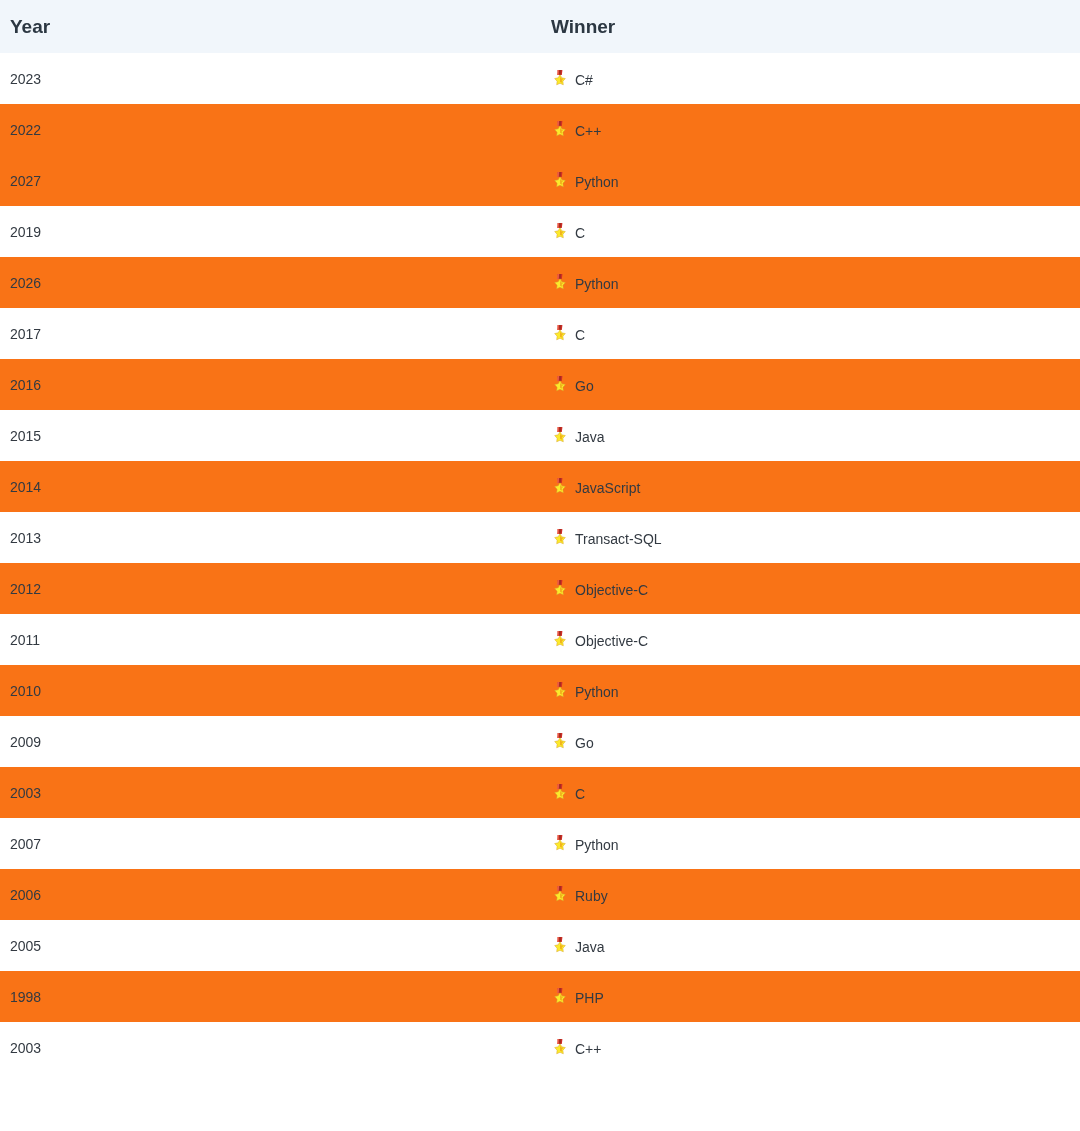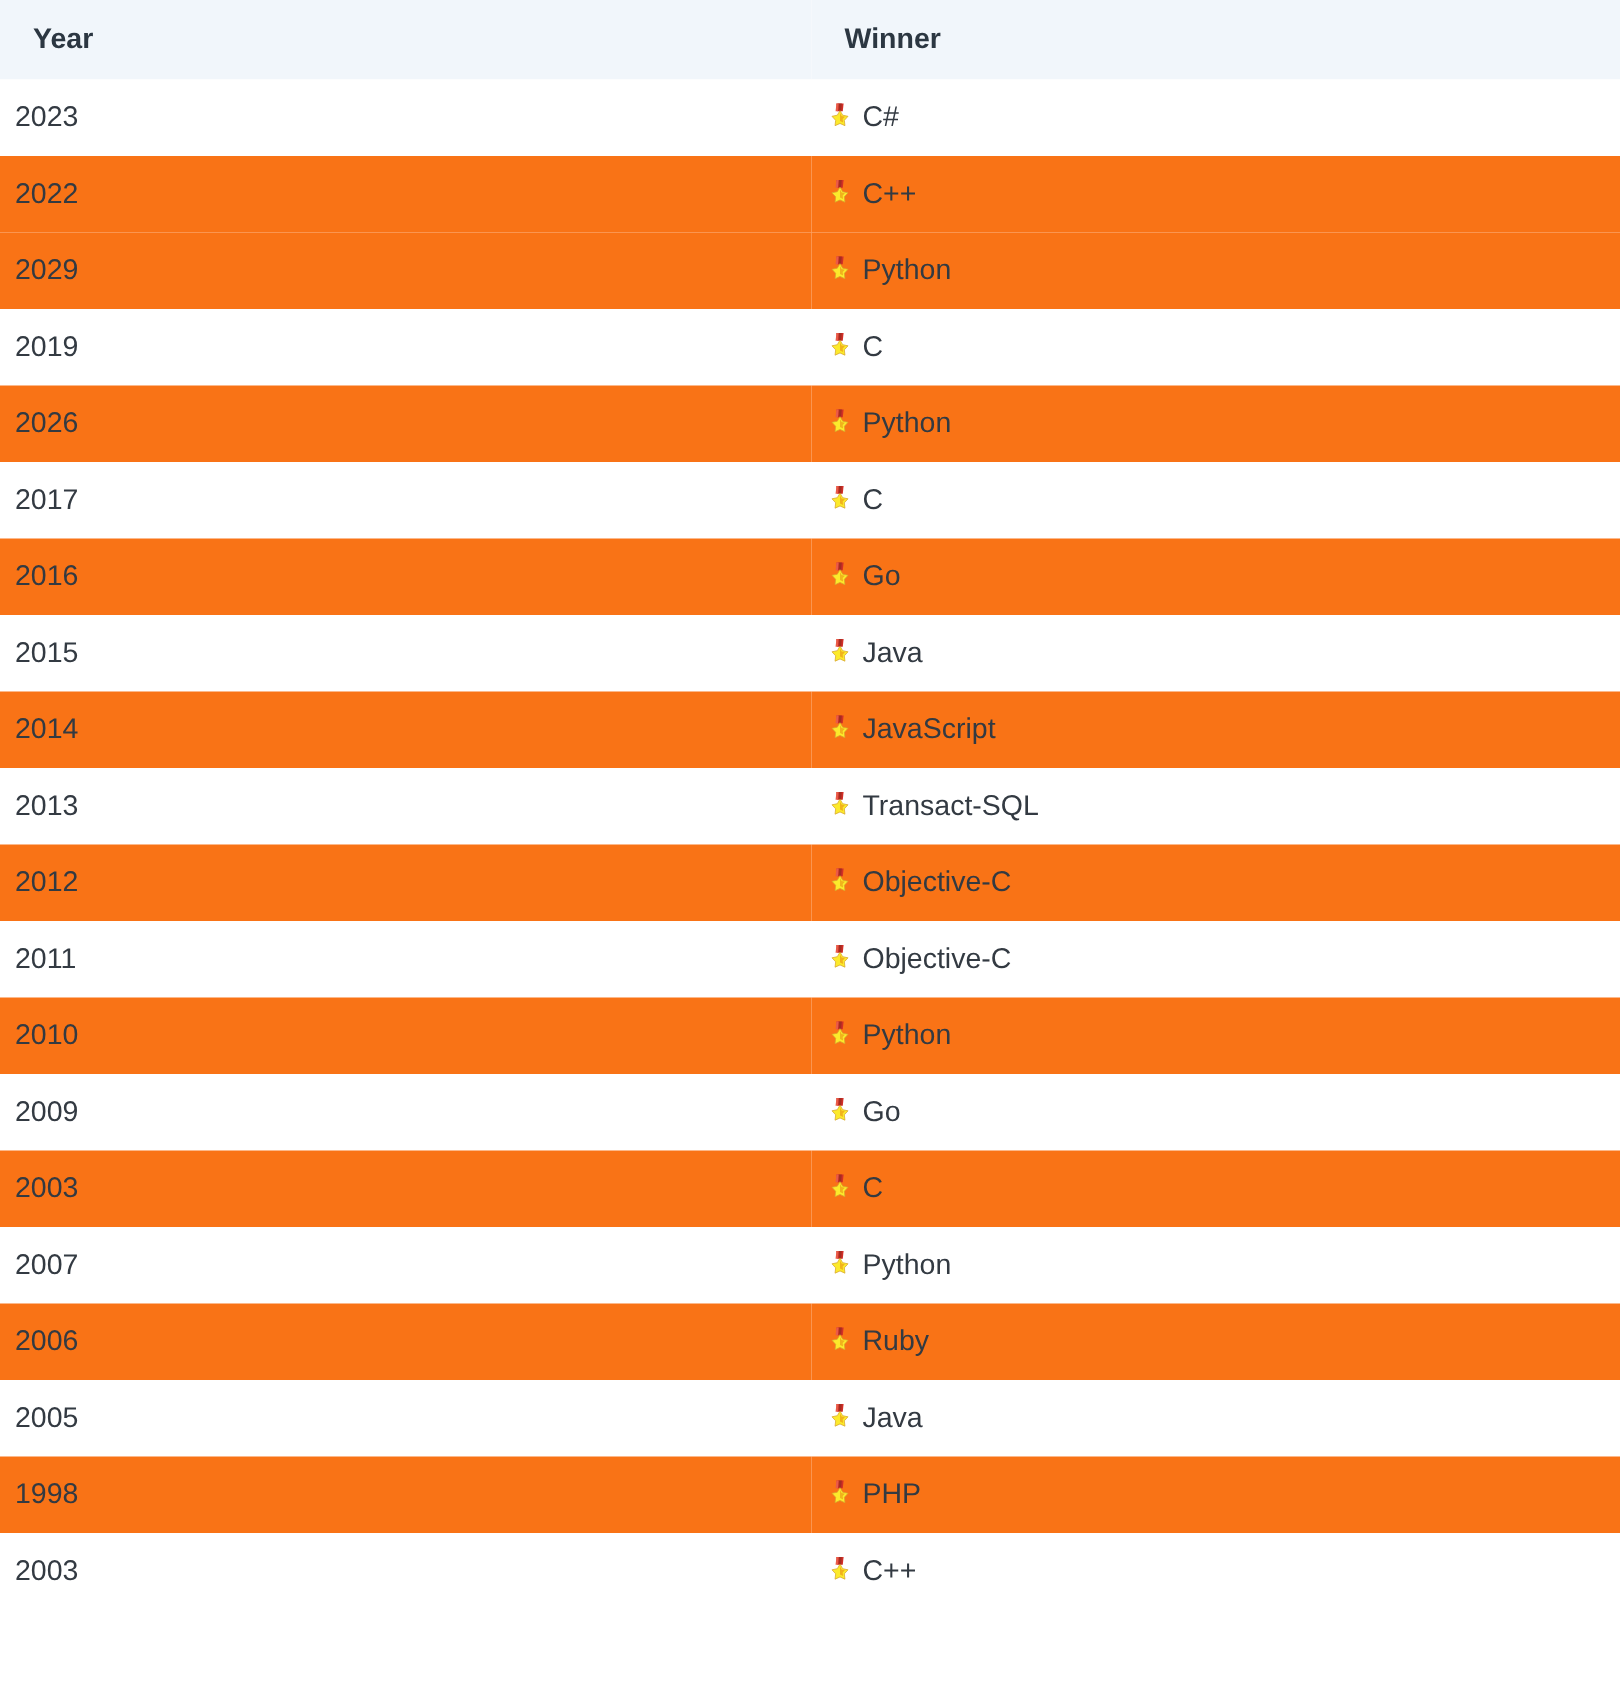--- a/index.html
+++ b/index.html
@@ -25,32 +25,32 @@
   table.winners-table col.col-year   { width: 541px; }
   table.winners-table col.col-winner { width: 539px; }
 
   table.winners-table thead th {
     background: #f1f6fb;
     color: #2c3742;
     font-weight: bold;
     font-size: 19px;
     text-align: left;
     height: 53px;
-    padding: 0 0 0 22px;
+    padding: 0 0 0 10px;
     vertical-align: middle;
     white-space: nowrap;
   }
 
   table.winners-table tbody td {
     height: 51px;
     padding: 0 0 0 10px;
     vertical-align: middle;
     color: #333a42;
     font-weight: normal;
-    font-size: 19px;
+    font-size: 14px;
     background: #ffffff;
     white-space: nowrap;
   }
 
   table.winners-table tbody tr.striped td {
     background: #f97316;
   }
 
   .medal-icon {
     display: inline-block;
@@ -112,21 +112,21 @@
           <path fill="#fcea2b" stroke="#d7a52b" stroke-width="1" stroke-linejoin="round" d="M18 11.5l3.6 6.1 7.1 1.5-4.9 5.3.8 7.2-6.6-3-6.6 3 .8-7.2-4.9-5.3 7.1-1.5z"></path>
           <path fill="#f1b31c" d="M18 14.8l2.2 3.8 4.4.9-3 3.3.5 4.5-4.1-1.9z"></path>
         </svg>
       </span><span class="winner-name">C++</span>
     </td>
   </tr>
 
 
   <tr class="striped">
     <td>
-      <span class="year-value">2029</span>
+      <span class="year-value">2027</span>
     </td>
     <td>
       <span class="medal-icon">
         <svg width="18" height="18" viewBox="0 0 36 36" aria-hidden="true">
           <path fill="#d22f27" d="M13.2 2h9.6l-1.1 10.2h-7.4z"></path>
           <path fill="#a62b22" d="M15.6 2h4.8l-.8 10.2h-3.2z"></path>
           <path fill="#ea5a47" d="M13.2 2h3.1l-1 10.2h-3.2z"></path>
           <path fill="#fcea2b" stroke="#d7a52b" stroke-width="1" stroke-linejoin="round" d="M18 11.5l3.6 6.1 7.1 1.5-4.9 5.3.8 7.2-6.6-3-6.6 3 .8-7.2-4.9-5.3 7.1-1.5z"></path>
           <path fill="#f1b31c" d="M18 14.8l2.2 3.8 4.4.9-3 3.3.5 4.5-4.1-1.9z"></path>
         </svg>

